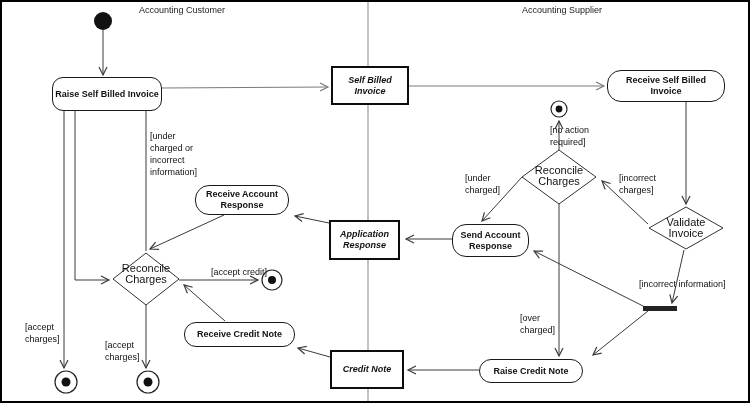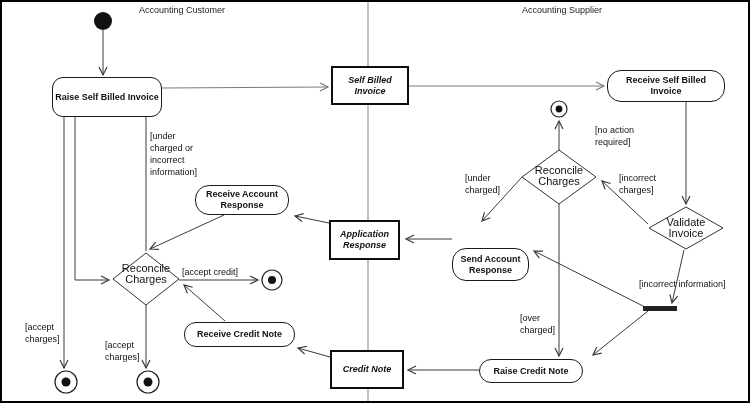--- a/index.html
+++ b/index.html
@@ -80,54 +80,54 @@
     <polygon points="144,251 177,277 144,303 111,277" fill="#fff" stroke="#333" stroke-width="1"></polygon>
     <polygon points="557,148 594,175 557,202 520,175" fill="#fff" stroke="#333" stroke-width="1"></polygon>
     <polygon points="684,205 721,226 684,247 647,226" fill="#fff" stroke="#333" stroke-width="1"></polygon>
 
     <rect x="641" y="304" width="34" height="5" fill="#222"></rect>
   </svg>
 
   <div class="lanehdr" style="left:460px;">Accounting Supplier</div>
   <div class="lanehdr" style="left:80px;">Accounting Customer</div>
 
-  <div class="activity" style="left:50px;top:75px;width:110px;height:40px;border-radius:11px;">Raise Self Billed Invoice</div>
+  <div class="activity" style="left:50px;top:75px;width:110px;height:34px;border-radius:11px;">Raise Self Billed Invoice</div>
   <div class="activity" style="left:605px;top:68px;width:118px;height:32px;">Receive Self Billed
 Invoice</div>
   <div class="activity" style="left:193px;top:183px;width:94px;height:30px;">Receive Account
 Response</div>
-  <div class="activity" style="left:450px;top:222px;width:77px;height:33px;margin-top:24px;">Send Account
+  <div class="activity" style="left:450px;top:222px;width:77px;height:33px;">Send Account
 Response</div>
   <div class="activity" style="left:182px;top:320px;width:111px;height:25px;border-radius:12px;">Receive Credit Note</div>
   <div class="activity" style="left:477px;top:357px;width:104px;height:24px;border-radius:12px;">Raise Credit Note</div>
 
   <div class="objbox" style="left:329px;top:64px;width:78px;height:39px;">Self Billed Invoice</div>
   <div class="objbox" style="left:327px;top:218px;width:71px;height:40px;">Application
 Response</div>
   <div class="objbox" style="left:328px;top:348px;width:74px;height:39px;">Credit Note</div>
 
   <div class="dlabel" style="left:104px;top:261px;width:80px;">Reconcile
 Charges</div>
   <div class="dlabel" style="left:517px;top:163px;width:80px;">Reconcile
 Charges</div>
   <div class="dlabel" style="left:644px;top:215px;width:80px;">Validate
 Invoice</div>
 
   <div class="guard" style="left:148px;top:128px;">[under
 charged or
 incorrect
 information]</div>
-  <div class="guard" style="left:593px;top:122px;">[no action
+  <div class="guard" style="left:548px;top:122px;">[no action
 required]</div>
   <div class="guard" style="left:617px;top:170px;">[incorrect
 charges]</div>
   <div class="guard" style="left:463px;top:170px;">[under
 charged]</div>
   <div class="guard" style="left:637px;top:276px;">[incorrect information]</div>
   <div class="guard" style="left:518px;top:310px;">[over
 charged]</div>
-  <div class="guard" style="left:180px;top:264px;">[accept credit]</div>
+  <div class="guard" style="left:209px;top:264px;">[accept credit]</div>
   <div class="guard" style="left:23px;top:319px;">[accept
 charges]</div>
   <div class="guard" style="left:103px;top:337px;">[accept
 charges]</div>
 
 </div>
 
 </body></html>

